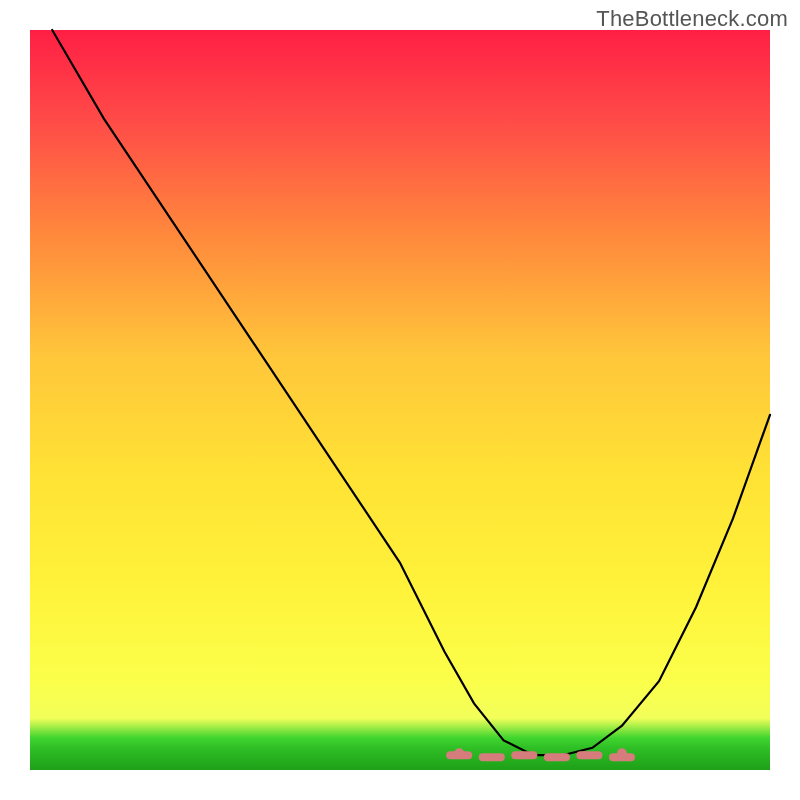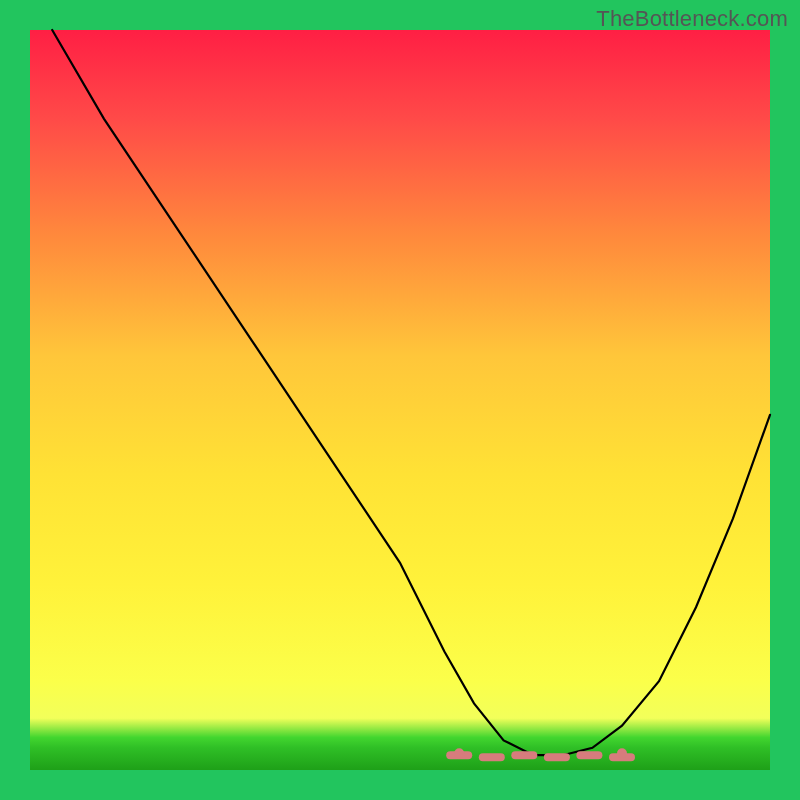--- a/index.html
+++ b/index.html
@@ -8,21 +8,21 @@
     width: 800px;
     height: 800px;
     background: #000;
     overflow: hidden;
     font-family: Arial, Helvetica, sans-serif;
   }
   .outer {
     position: relative;
     width: 800px;
     height: 800px;
-    background: #22c55e;
+    background: #ffffff;
   }
   .watermark {
     position: absolute;
     top: 6px;
     right: 12px;
     color: #555;
     font-size: 22px;
     letter-spacing: 0.2px;
     z-index: 10;
   }

